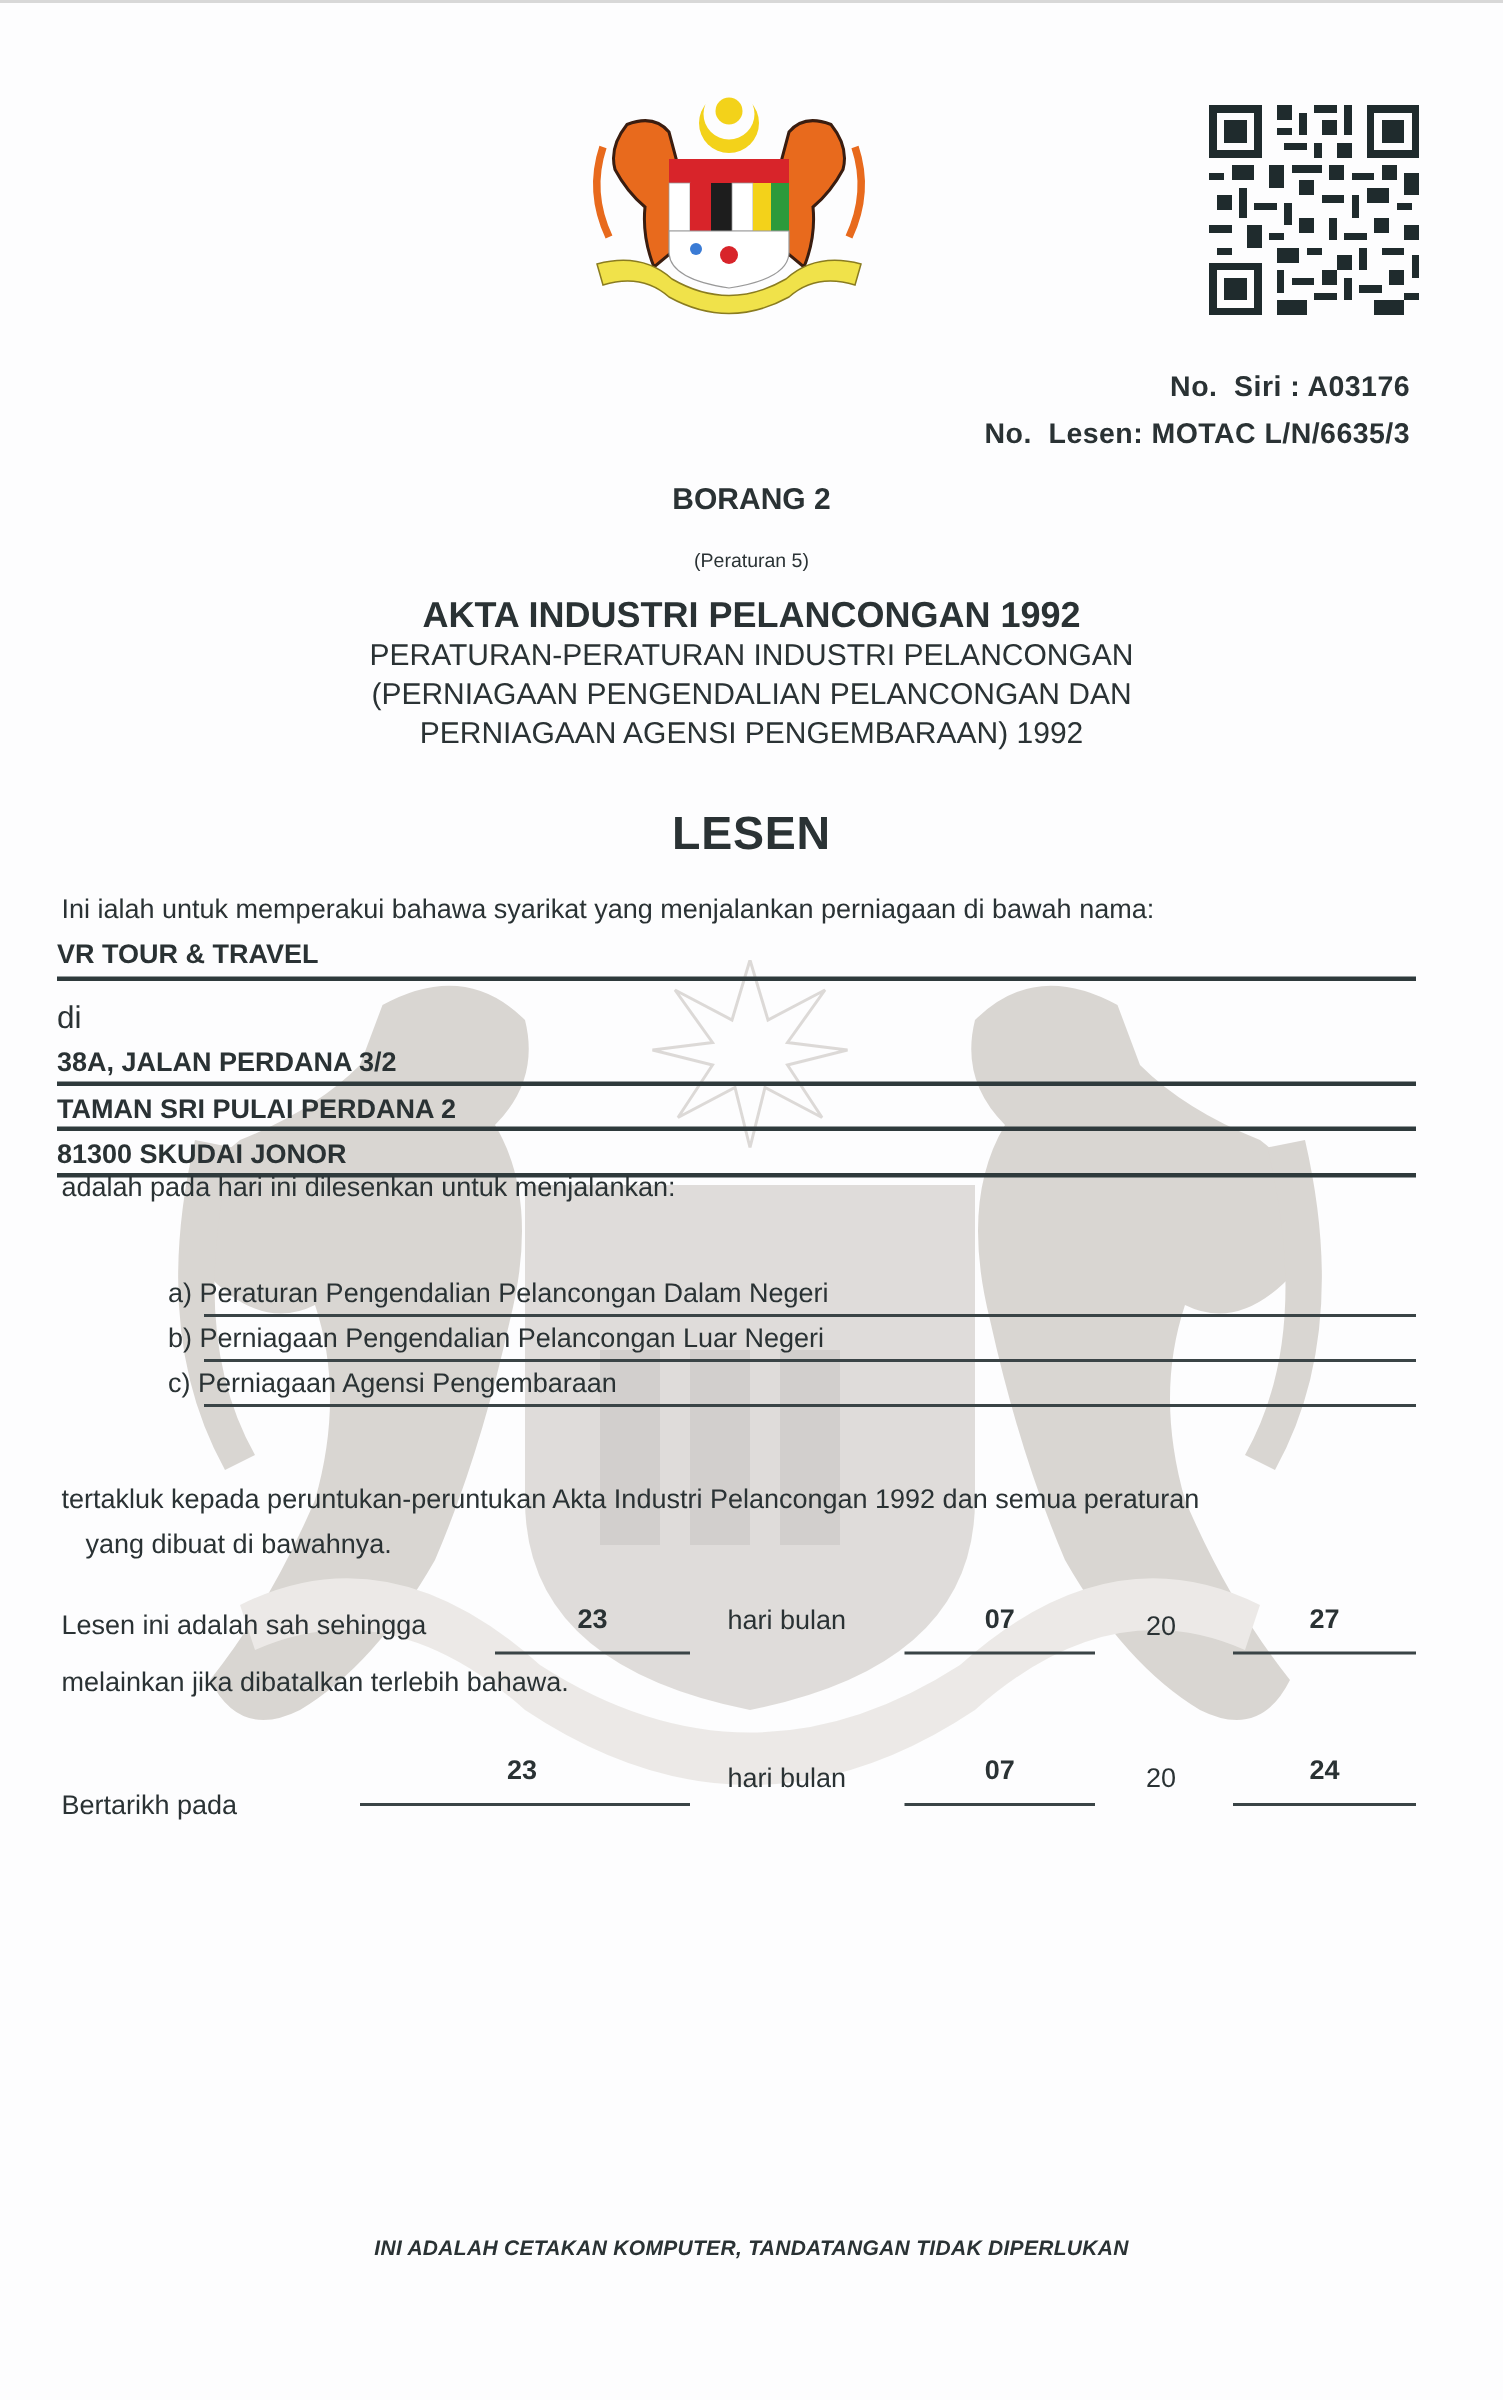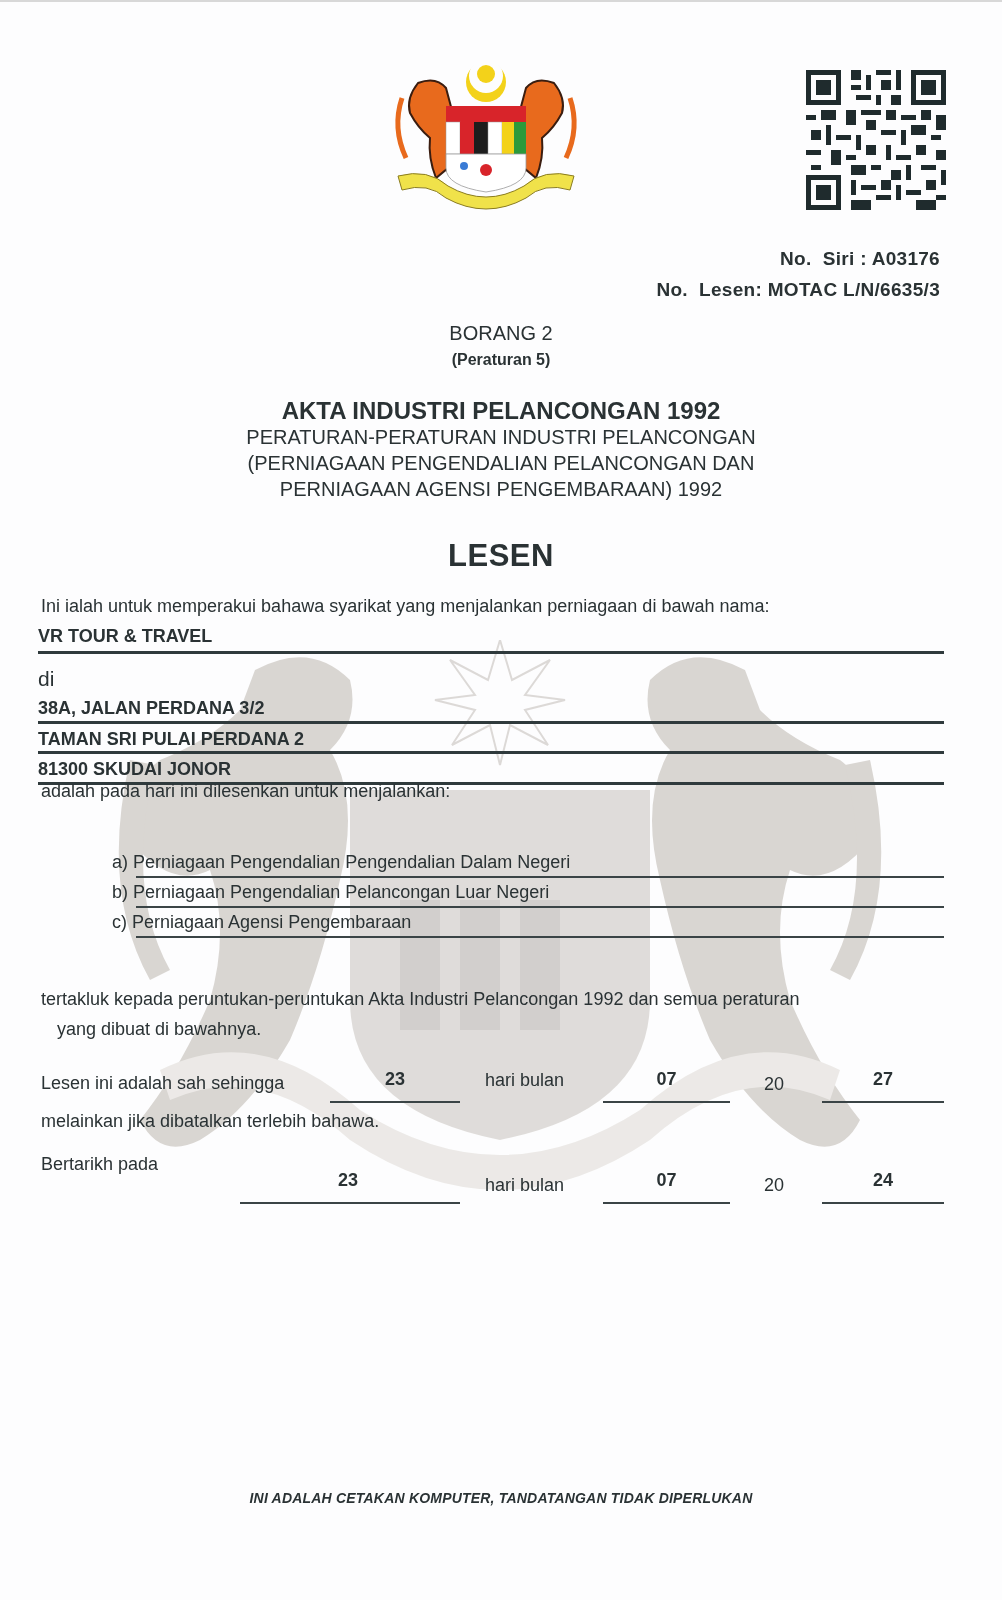--- a/index.html
+++ b/index.html
@@ -10,22 +10,22 @@
   .topline { position:absolute; left:0; top:0; width:1002px; height:2px; background:#d8d8d8; }
   .abs { position:absolute; }
   
   .watermark { position:absolute; left:60px; top:640px; width:880px; height:560px; opacity:0.32; }
   
   .crest { left:388px; top:58px; width:196px; height:158px; }
   .qr { left:806px; top:70px; width:140px; height:140px; }
   .serial { right:62px; top:248px; font-weight:bold; font-size:19px; letter-spacing:0.3px; text-align:right; white-space:pre; }
   .licno  { right:62px; top:279px; font-weight:bold; font-size:19px; letter-spacing:0.3px; text-align:right; white-space:pre; }
   .center { left:0; width:1002px; text-align:center; }
-  .borang { top:322px; font-weight:normal; font-size:20px; }
-  .peraturan { top:351px; font-weight:bold; font-size:16px; }
+  .borang { top:322px; font-weight:bold; font-size:20px; }
+  .peraturan { top:366px; font-weight:normal; font-size:13px; }
   .akta { top:397px; font-weight:bold; font-size:24px; }
   .sub1 { top:426px; font-size:20px; }
   .sub2 { top:452px; font-size:20px; }
   .sub3 { top:478px; font-size:20px; }
   .lesen { top:538px; font-weight:bold; font-size:31px; letter-spacing:0.5px; }
   .intro { left:41px; top:596px; font-size:18px; }
   .fieldtext { left:38px; width:906px; text-align:left; font-weight:bold; font-size:18px; }
   .rule { position:absolute; left:38px; width:906px; height:3px; background:#2f3a3c; }
   .di { left:38px; width:906px; font-size:21px; top:667px; }
   .body18 { font-size:18px; }
@@ -129,21 +129,21 @@
 <div class="rule" style="top:721px;"></div>
 <div class="abs fieldtext" style="top:729px;">TAMAN SRI PULAI PERDANA 2</div>
 <div class="rule" style="top:751px;"></div>
 <div class="abs fieldtext" style="top:759px;">81300 SKUDAI JONOR</div>
 <div class="rule" style="top:782px;"></div>
 
 <div class="abs body18" style="left:41px; top:781px;">adalah pada hari ini dilesenkan untuk menjalankan:</div>
 
 <div class="act-item" style="top:852px;">
   <span>a)</span>
-  <span>Perniagaan Pengendalian Pengendalian Dalam Negeri</span>
+  <span>Peraturan Pengendalian Pelancongan Dalam Negeri</span>
 </div>
 <div class="act-line" style="top:876px;"></div>
 <div class="act-item" style="top:882px;">
   <span>b)</span>
   <span>Perniagaan Pengendalian Pelancongan Luar Negeri</span>
 </div>
 <div class="act-line" style="top:906px;"></div>
 <div class="act-item" style="top:912px;">
   <span>c)</span>
   <span>Perniagaan Agensi Pengembaraan</span>
@@ -157,21 +157,21 @@
 <div class="dval" style="left:330px; width:130px; top:1069px;">23</div>
 <div class="dline" style="left:330px; width:130px; top:1101px;"></div>
 <div class="abs body18" style="left:485px; top:1070px;">hari bulan</div>
 <div class="dval" style="left:603px; width:127px; top:1069px;">07</div>
 <div class="dline" style="left:603px; width:127px; top:1101px;"></div>
 <div class="abs body18" style="left:764px; top:1074px;">20</div>
 <div class="dval" style="left:822px; width:122px; top:1069px;text-align:center;">27</div>
 <div class="dline" style="left:822px; width:122px; top:1101px;"></div>
 <div class="abs body18" style="left:41px; top:1111px;">melainkan jika dibatalkan terlebih bahawa.</div>
 
-<div class="abs body18" style="left:41px; top:1154px;text-align:center;">Bertarikh pada</div>
+<div class="abs body18" style="left:41px; top:1193px;text-align:center;">Bertarikh pada</div>
 <div class="dval" style="left:240px; width:220px; text-align:left; padding-left:98px; box-sizing:border-box; top:1170px;">23</div>
 <div class="dline" style="left:240px; width:220px; top:1202px;"></div>
 <div class="abs body18" style="left:485px; top:1175px;">hari bulan</div>
 <div class="dval" style="left:603px; width:127px; top:1170px;">07</div>
 <div class="dline" style="left:603px; width:127px; top:1202px;"></div>
 <div class="abs body18" style="left:764px; top:1175px;">20</div>
 <div class="dval" style="left:822px; width:122px; top:1170px;">24</div>
 <div class="dline" style="left:822px; width:122px; top:1202px;"></div>
 
 <div class="abs footer">INI ADALAH CETAKAN KOMPUTER, TANDATANGAN TIDAK DIPERLUKAN</div>

